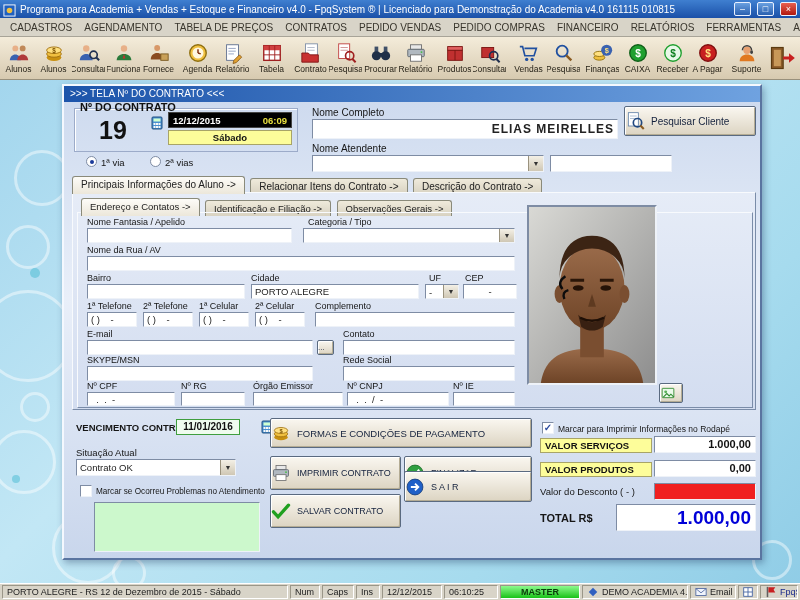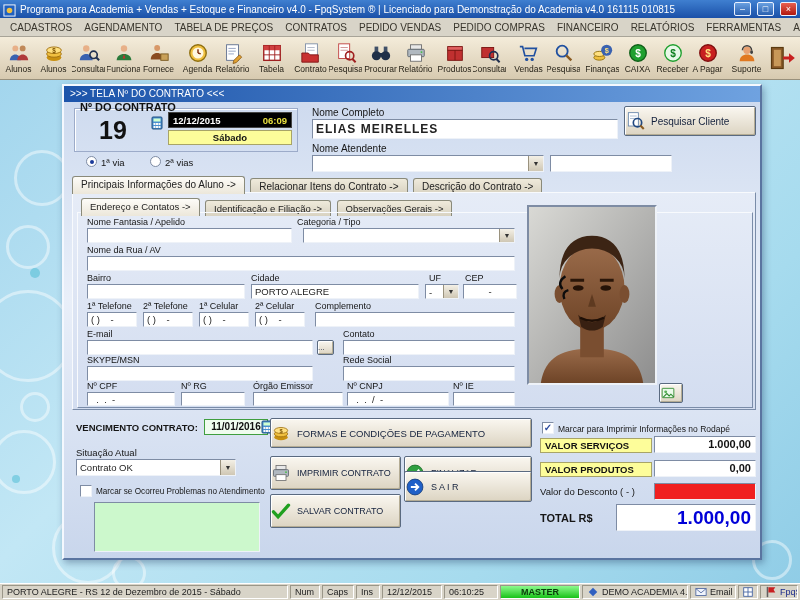--- a/index.html
+++ b/index.html
@@ -350,21 +350,21 @@
       <span style="color:#fff;font-size:9.5px;font-weight:bold">12/12/2015</span>
       <span style="color:#e8e040;font-size:9.5px;font-weight:bold">06:09</span>
     </div>
     <div class="yellowpanel" style="left:104px;top:44px;width:124px;height:15px;justify-content:center">Sábado</div>
     <span class="radio sel" style="left:22px;top:70px"></span>
     <span class="lbl" style="left:37px;top:71px;font-size:9.5px">1ª via</span>
     <span class="radio" style="left:86px;top:70px"></span>
     <span class="lbl" style="left:101px;top:71px;font-size:9.5px">2ª vias</span>
 
     <span class="lbl" style="left:248px;top:21px;font-size:10px">Nome Completo</span>
-    <input class="field" style="left: 248px; top: 33px; width: 306px; height: 20px; font-size: 12px; font-weight: bold; letter-spacing: 1px;" readonly="" value="ELIAS MEIRELLES">
+    <input class="field" style="left: 248px; top: 33px; width: 306px; height: 20px; font-size: 12px; font-weight: bold; letter-spacing: 1px; text-align: right;" readonly="" value="ELIAS MEIRELLES">
     <div class="pbtn" style="left:560px;top:20px;width:132px;height:30px">
       <span class="bico"><svg viewBox="0 0 24 24" width="100%" height="100%">
             <rect x="4" y="2" width="12" height="16" fill="#fff" stroke="#6080a8"></rect>
             <line x1="6" y1="6" x2="14" y2="6" stroke="#a0b4cc"></line>
             <line x1="6" y1="9" x2="14" y2="9" stroke="#a0b4cc"></line>
             <circle cx="15" cy="14" r="5" fill="none" stroke="#204880" stroke-width="2"></circle>
             <line x1="18.5" y1="17.5" x2="22.5" y2="21.5" stroke="#8a5a20" stroke-width="2.5"></line>
           </svg></span>
       <span style="font-size:10px">Pesquisar Cliente</span>
     </div>
@@ -384,21 +384,21 @@
     <div class="panel" style="left:8px;top:106px;width:684px;height:218px">
       <div class="tabs" style="left:8px;top:3px">
         <span class="tab active" style="font-size:9.5px">Endereço e Contatos -&gt;</span>
         <span class="tab" style="font-size:9.5px">Identificação e Filiação -&gt;</span>
         <span class="tab" style="font-size:9.5px">Observações Gerais -&gt;</span>
       </div>
       <div class="panel" style="left:4px;top:19px;width:676px;height:196px;background:transparent"></div>
 
       <span class="lbl" style="left:14px;top:24px">Nome Fantasia / Apelido</span>
       <input class="field" style="left: 14px; top: 35px; width: 205px; height: 15px;" readonly="">
-      <span class="lbl" style="left:224px;top:24px">Categoria / Tipo</span>
+      <span class="lbl" style="left:235px;top:24px">Categoria / Tipo</span>
       <div class="combo" style="left:230px;top:35px;width:212px;height:15px">
         <span class="cv"></span>
           <span class="ca">▼</span>
       </div>
 
       <span class="lbl" style="left:14px;top:52px">Nome da Rua / AV</span>
       <input class="field" style="left: 14px; top: 63px; width: 428px; height: 15px;" readonly="">
 
       <span class="lbl" style="left:14px;top:80px">Bairro</span>
       <input class="field" style="left: 14px; top: 91px; width: 158px; height: 15px;" readonly="">
@@ -476,21 +476,21 @@
       <div class="pbtn" style="left:586px;top:190px;width:24px;height:20px">
         <span class="bico" style="width:16px;height:14px"><svg viewBox="0 0 24 24" width="100%" height="100%">
               <rect x="2" y="4" width="20" height="16" rx="1" fill="#eafaea" stroke="#2f8a2f" stroke-width="1.5"></rect>
               <circle cx="8" cy="10" r="2.5" fill="#58b058"></circle>
               <path d="M4 19l6-6 4 4 3-3 5 5" fill="none" stroke="#2f8a2f" stroke-width="1.8"></path>
             </svg></span>
       </div>
     </div>
 
     <span class="lbl" style="left:12px;top:336px;font-size:9.5px;font-weight:bold">VENCIMENTO CONTRATO:</span>
-    <div style="position:absolute;left:140px;top:333px;width:64px;height:16px;background:#effcef;border:1px solid #3f9e3f;font-size:10px;font-weight:bold;text-align:center;line-height:14px;color:#111">11/01/2016</div>
+    <div style="position:absolute;left:112px;top:333px;width:64px;height:16px;background:#effcef;border:1px solid #3f9e3f;font-size:10px;font-weight:bold;text-align:center;line-height:14px;color:#111">11/01/2016</div>
     <span style="position:absolute;left:196px;top:334px;width:14px;height:14px"><svg viewBox="0 0 14 14" width="100%" height="100%">
           <rect x="2" y="1" width="10" height="12" rx="1" fill="#4a90d0" stroke="#205080"></rect>
           <rect x="3.5" y="2.5" width="7" height="3" fill="#d0ffd0"></rect>
           <g fill="#f8f8f8">
             <rect x="3.5" y="7" width="2" height="2"></rect>
             <rect x="6" y="7" width="2" height="2"></rect>
             <rect x="8.5" y="7" width="2" height="2"></rect>
             <rect x="3.5" y="10" width="2" height="2"></rect>
             <rect x="6" y="10" width="2" height="2"></rect>
             <rect x="8.5" y="10" width="2" height="2"></rect>

